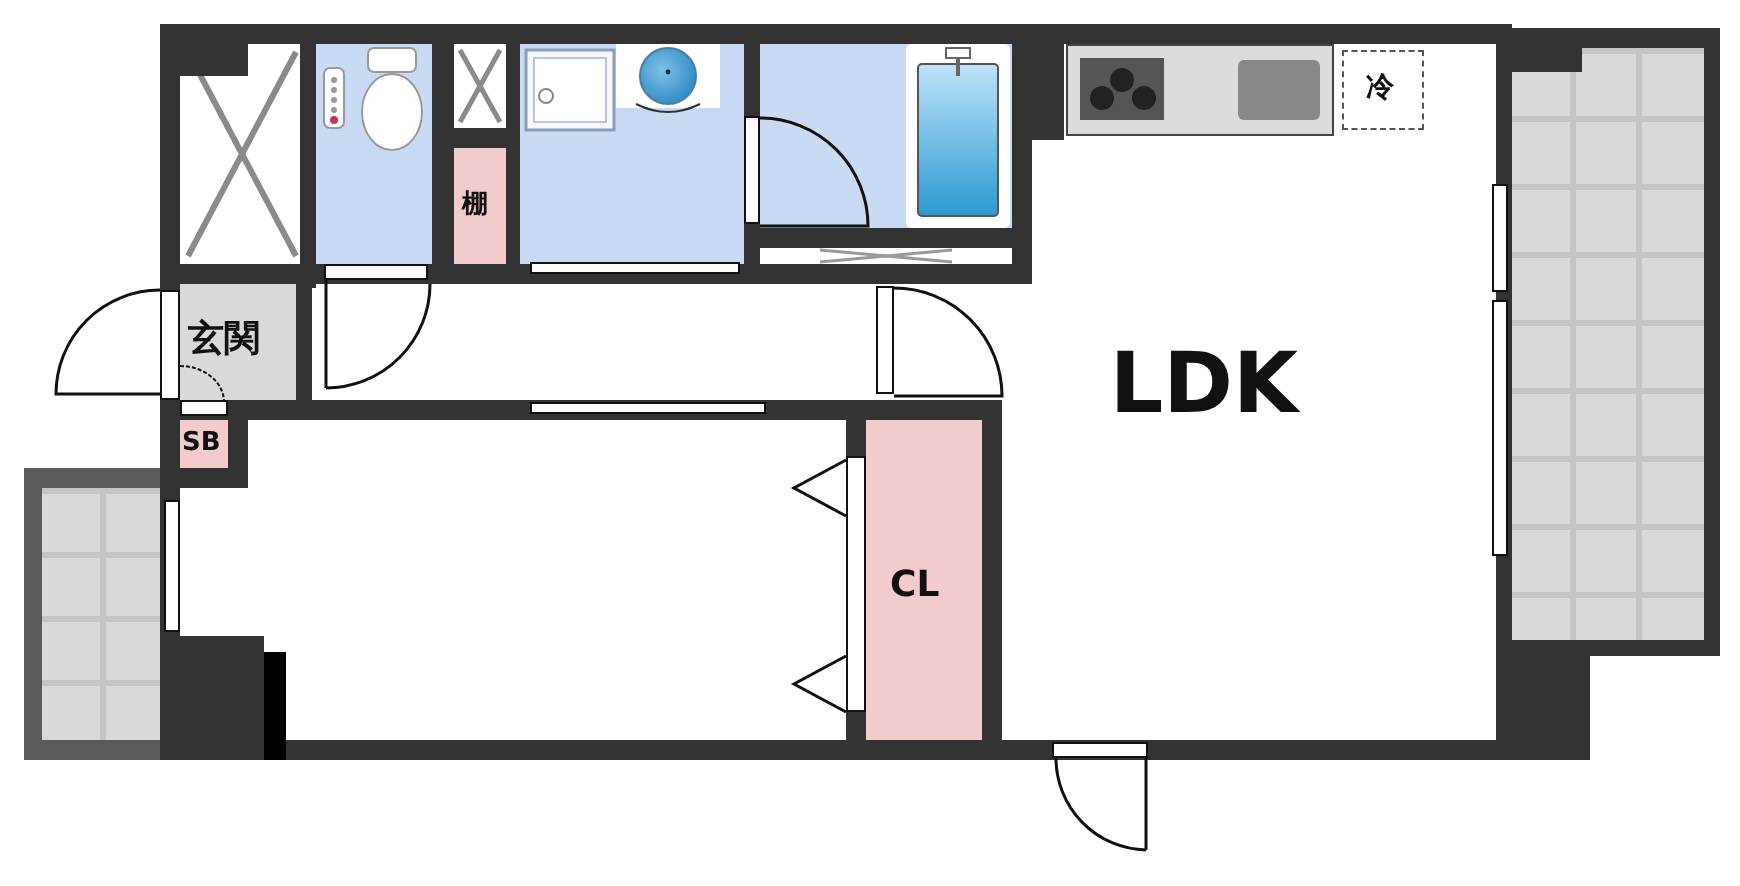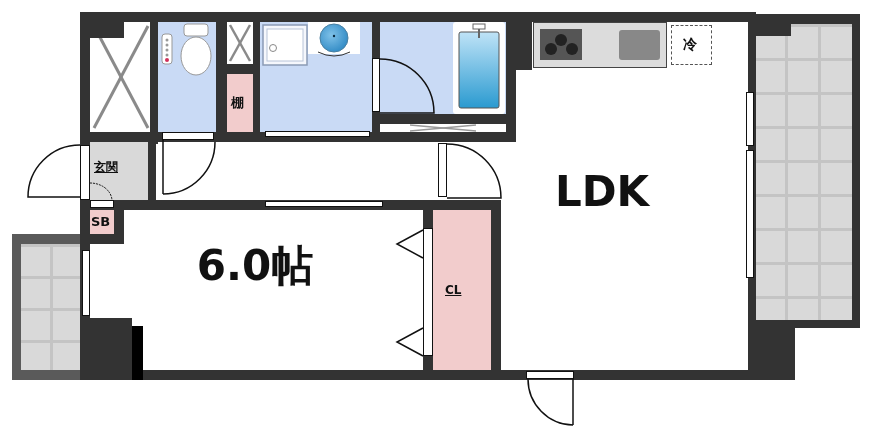--- a/index.html
+++ b/index.html
@@ -5,21 +5,21 @@
   html, body { margin: 0; padding: 0; background: #ffffff; }
   body { width: 870px; height: 443px; position: relative; overflow: hidden; font-family: "DejaVu Sans", sans-serif; }
   .abs { position: absolute; box-sizing: border-box; }
   .wall { position: absolute; background: #333333; }
   .blk { position: absolute; background: #000000; }
   .blue { position: absolute; background: #c9daf5; }
   .pink { position: absolute; background: #f2cccc; }
   .grey { position: absolute; background: #d9d9d9; }
   .label { position: absolute; color: #111; font-weight: bold; white-space: nowrap; line-height: 1; }
   .big { font-size: 42px; text-align: center; line-height: 1.05; font-family: "DejaVu Sans", sans-serif; }
-  .small { font-size: 12px; font-family: "DejaVu Sans", sans-serif; text-decoration: underline; }
+  .small { font-size: 18px; font-family: "DejaVu Sans", sans-serif; }
   .tiny { font-size: 13px; font-family: "DejaVu Sans", sans-serif; }
   .win { position: absolute; background: #ffffff; border: 1.5px solid #111; box-sizing: border-box; }
   svg { position: absolute; overflow: visible; }
 </style>
 </head>
 <body>
 
 <div class="abs" style="left:748px;top:14px;width:112px;height:314px;background:#333;">
   <div class="abs" style="left:8px;top:10px;width:96px;height:296px;background:#d9d9d9;
     background-image:linear-gradient(90deg, transparent 29px, #c4c4c4 29px, #c4c4c4 32px, transparent 32px, transparent 62px, #c4c4c4 62px, #c4c4c4 65px, transparent 65px),
@@ -209,17 +209,16 @@
 </svg>
 
 <svg style="left:395px;top:228px;" width="30" height="34">
   <path d="M28 2 L 2 16 L 28 30" fill="none" stroke="#111" stroke-width="1.5"></path>
 </svg>
 <svg style="left:395px;top:326px;" width="30" height="34">
   <path d="M28 2 L 2 16 L 28 30" fill="none" stroke="#111" stroke-width="1.5"></path>
 </svg>
 
 <div class="label big" style="left:180px;top:244px;width:150px;">
-  <div>6.0帖</div>
 </div>
 <div class="label big" style="left:512px;top:170px;width:180px;">
   <div>LDK</div>
 </div>
 
 </body></html>

